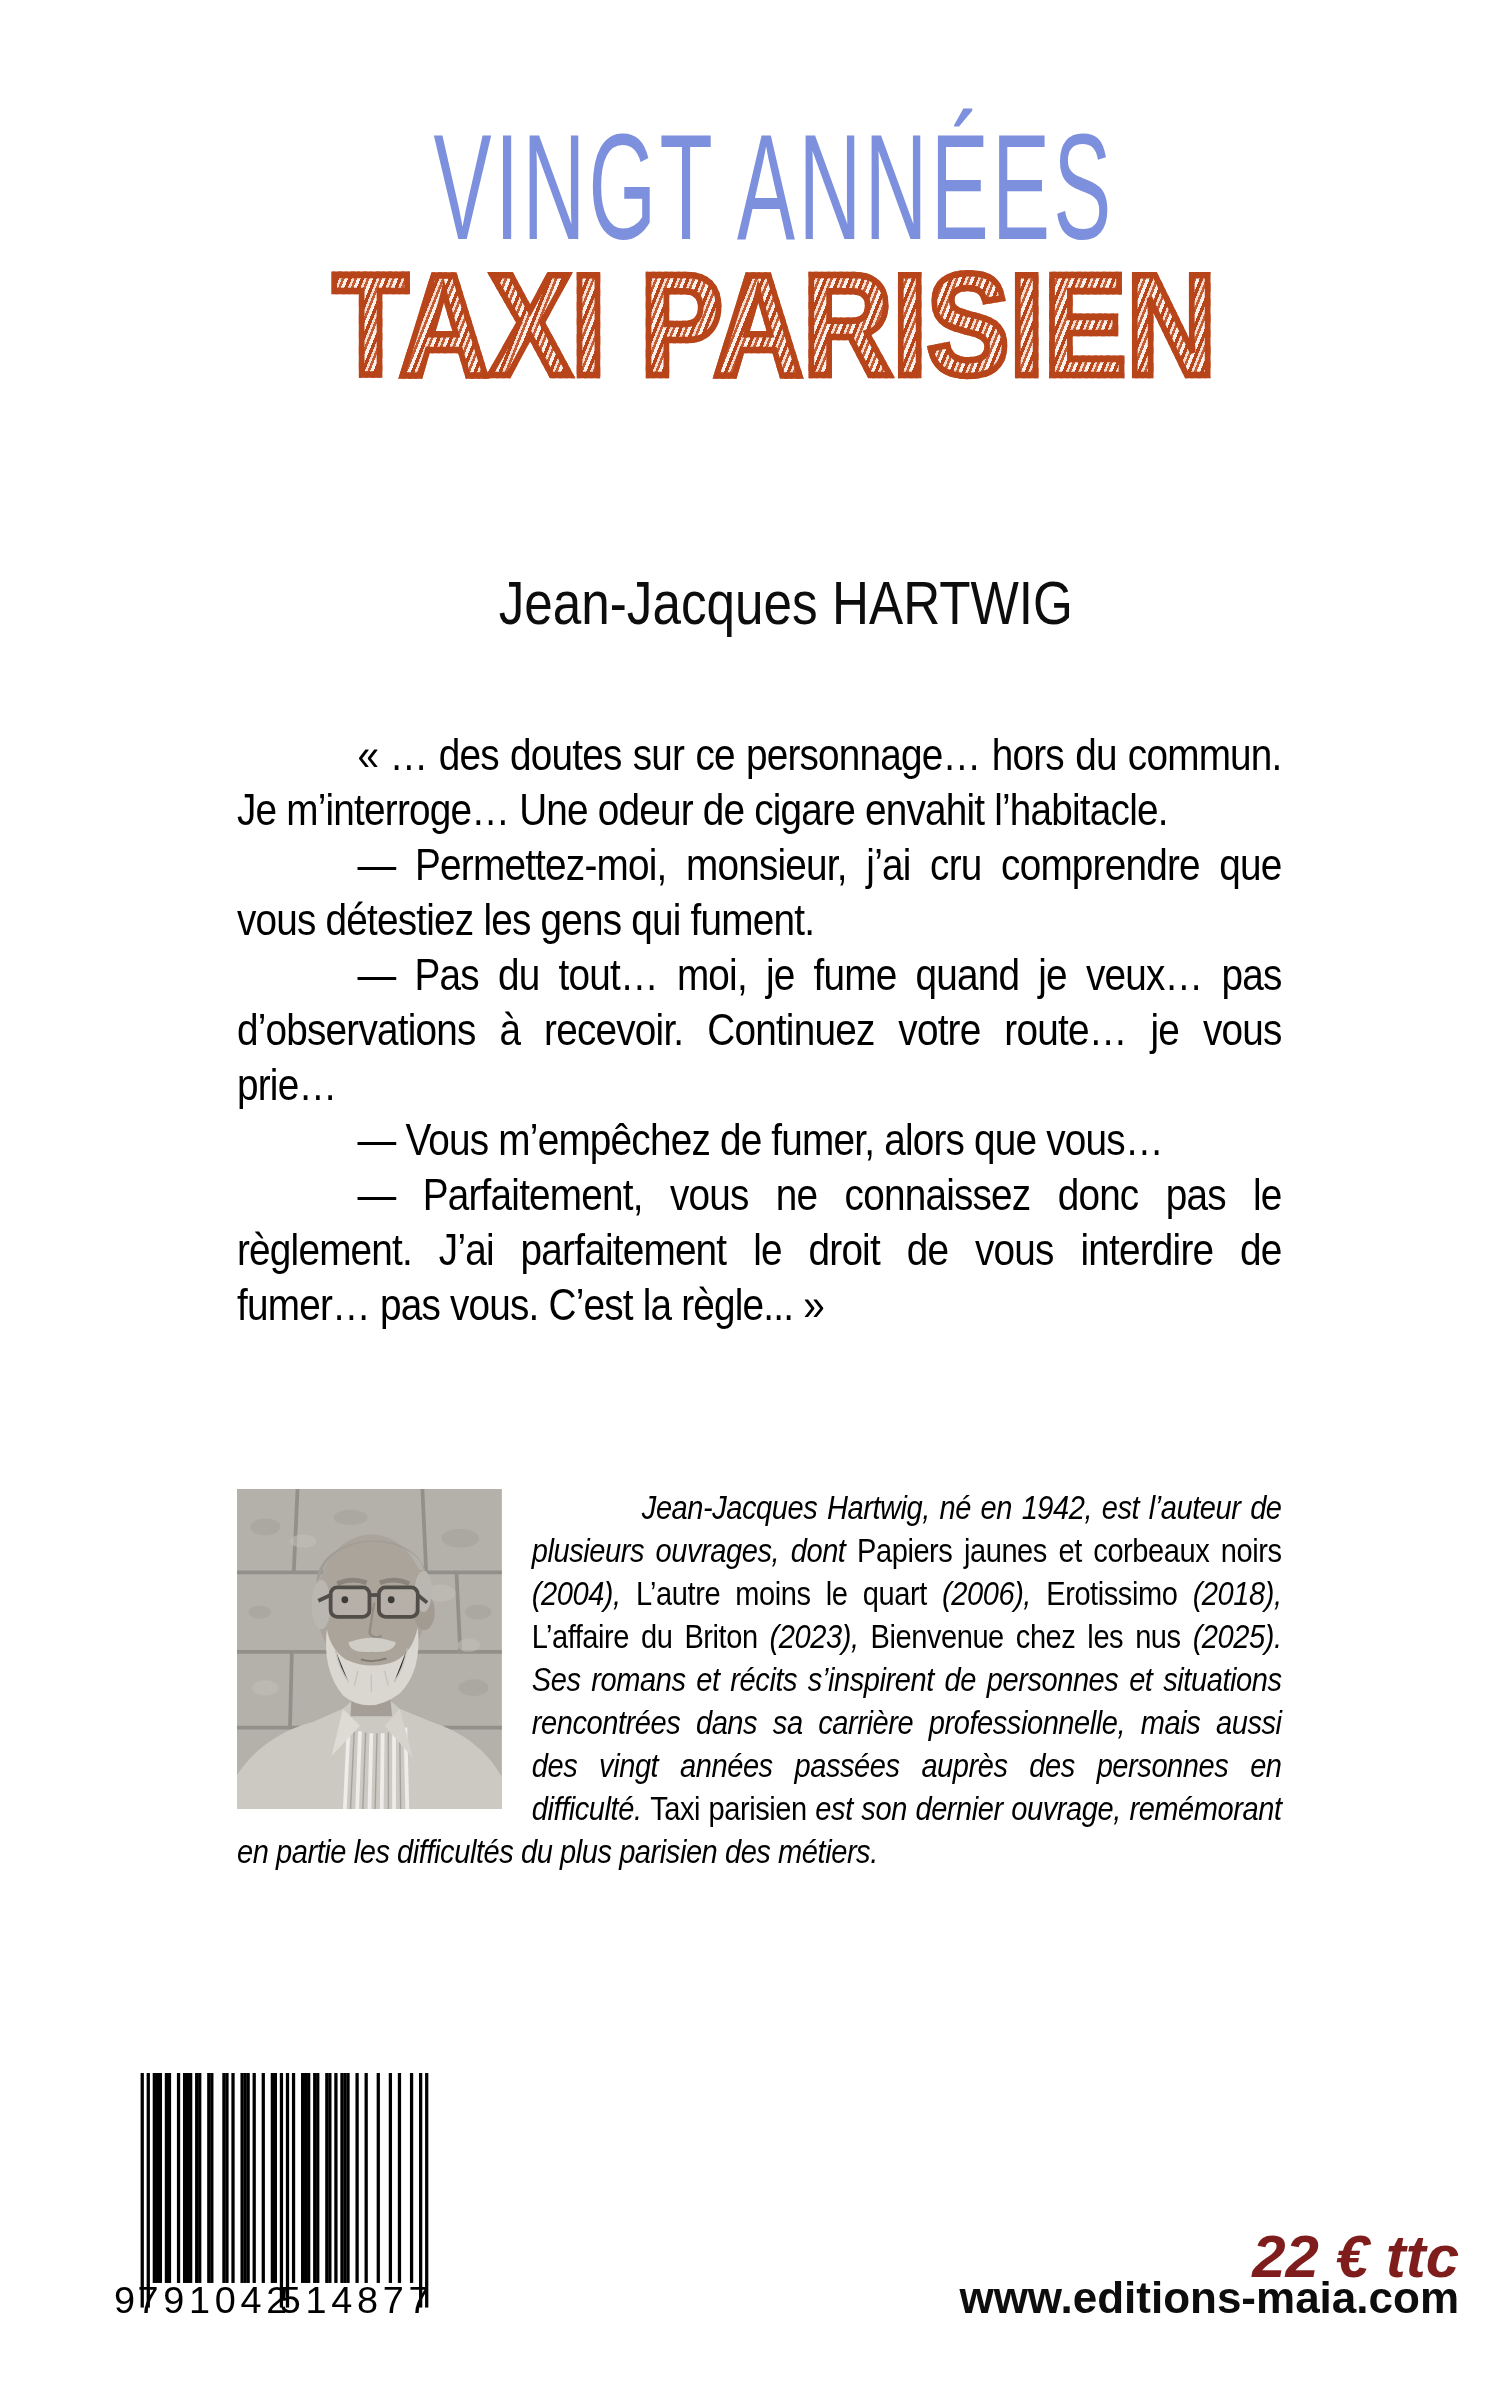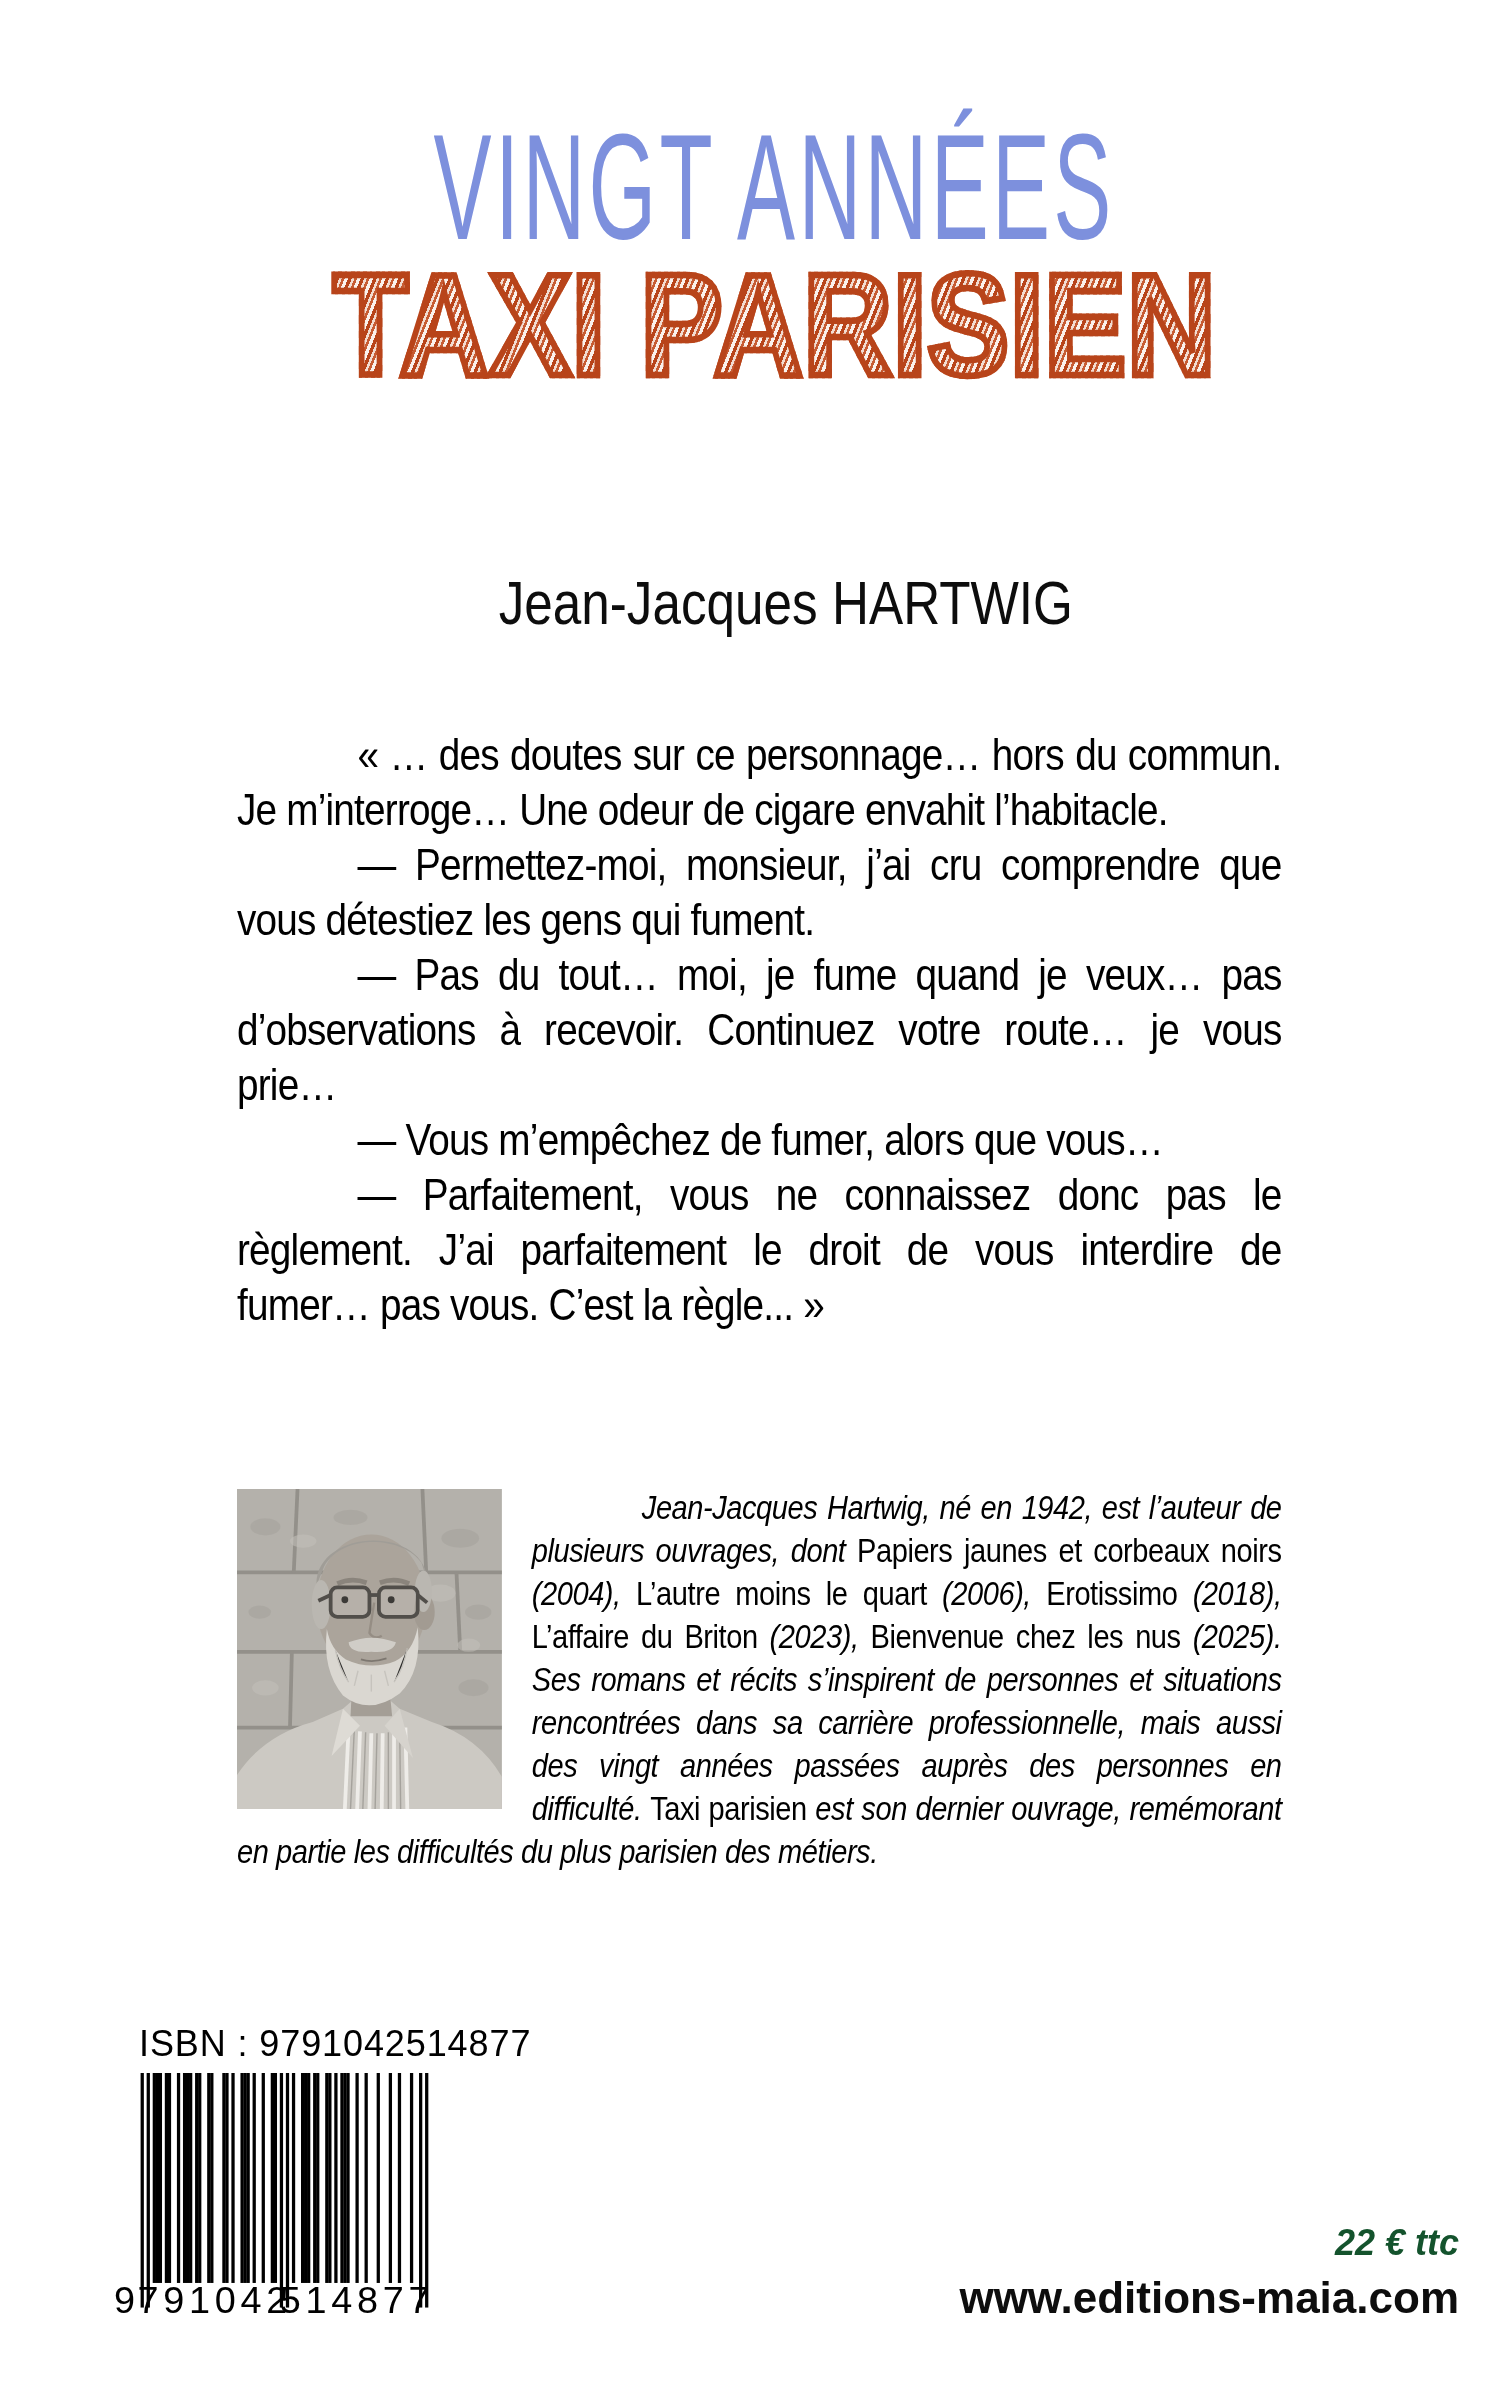--- a/index.html
+++ b/index.html
@@ -49,22 +49,22 @@
   }
   .bio-block p{margin:0;text-indent:125px;}
   .photo-wrap{float:left;width:301px;height:320px;margin:2.8px 34px 5.7px 0;}
   .photo-wrap svg{display:block;}
   .bio-block .it{font-style:italic;}
   .bio-block .up{font-style:normal;}
   
   .isbn-line{position:absolute;left:139px;top:2023px;font-size:36px;letter-spacing:0.9px;color:#000;}
   .barcode{position:absolute;left:112px;top:2073px;}
   .price{
-    position:absolute;right:89px;top:2222px;font-size:36px;font-weight:700;font-style:italic;
-    color:#14532d;letter-spacing:0;margin-left:12px;
+    position:absolute;right:89px;top:2222px;font-size:60px;font-weight:700;font-style:italic;
+    color:#7f1d1d;letter-spacing:0;margin-left:12px;
   }
   .website{
     position:absolute;right:89px;top:2273px;font-size:44px;font-weight:700;
     color:#0d0d0d;
   }
 </style>
 </head>
 <body>
 
 <div class="page">
@@ -176,21 +176,20 @@
             <path d="M180,168 Q176,190 166,204"></path>
           <path d="M142,196 L142,214"></path>
             <path d="M128,192 L124,208"></path>
             <path d="M156,192 L160,208"></path>
         </g>
       </svg>
     </div>
     <p id="bio-text"><span class="it">Jean-Jacques Hartwig, né en 1942, est l’auteur de plusieurs ouvrages, dont </span><span class="up">Papiers jaunes et corbeaux noirs </span><span class="it">(2004), </span><span class="up">L’autre moins le quart </span><span class="it">(2006), </span><span class="up">Erotissimo </span><span class="it">(2018), </span><span class="up">L’affaire du Briton </span><span class="it">(2023), </span><span class="up">Bienvenue chez les nus </span><span class="it">(2025). Ses romans et récits s’inspirent de personnes et situations rencontrées dans sa carrière professionnelle, mais aussi des vingt années passées auprès des personnes en difficulté. </span><span class="up">Taxi parisien </span><span class="it">est son dernier ouvrage, remémorant en partie les difficultés du plus parisien des métiers.</span></p>
   </div>
 
-  <div class="isbn-line">ISBN : 9791042514877</div>
 
   <div class="barcode">
     <svg id="barcode-svg" width="322" height="244" viewBox="0 0 340 258" aria-hidden="true">
         <rect x="30.00" y="0" width="3.45" height="248" fill="#000"></rect>
         <rect x="36.40" y="0" width="3.45" height="248" fill="#000"></rect>
         <rect x="42.80" y="0" width="3.45" height="222" fill="#000"></rect>
         <rect x="46.00" y="0" width="3.45" height="222" fill="#000"></rect>
         <rect x="49.20" y="0" width="3.45" height="222" fill="#000"></rect>
         <rect x="55.60" y="0" width="3.45" height="222" fill="#000"></rect>
         <rect x="58.80" y="0" width="3.45" height="222" fill="#000"></rect>

